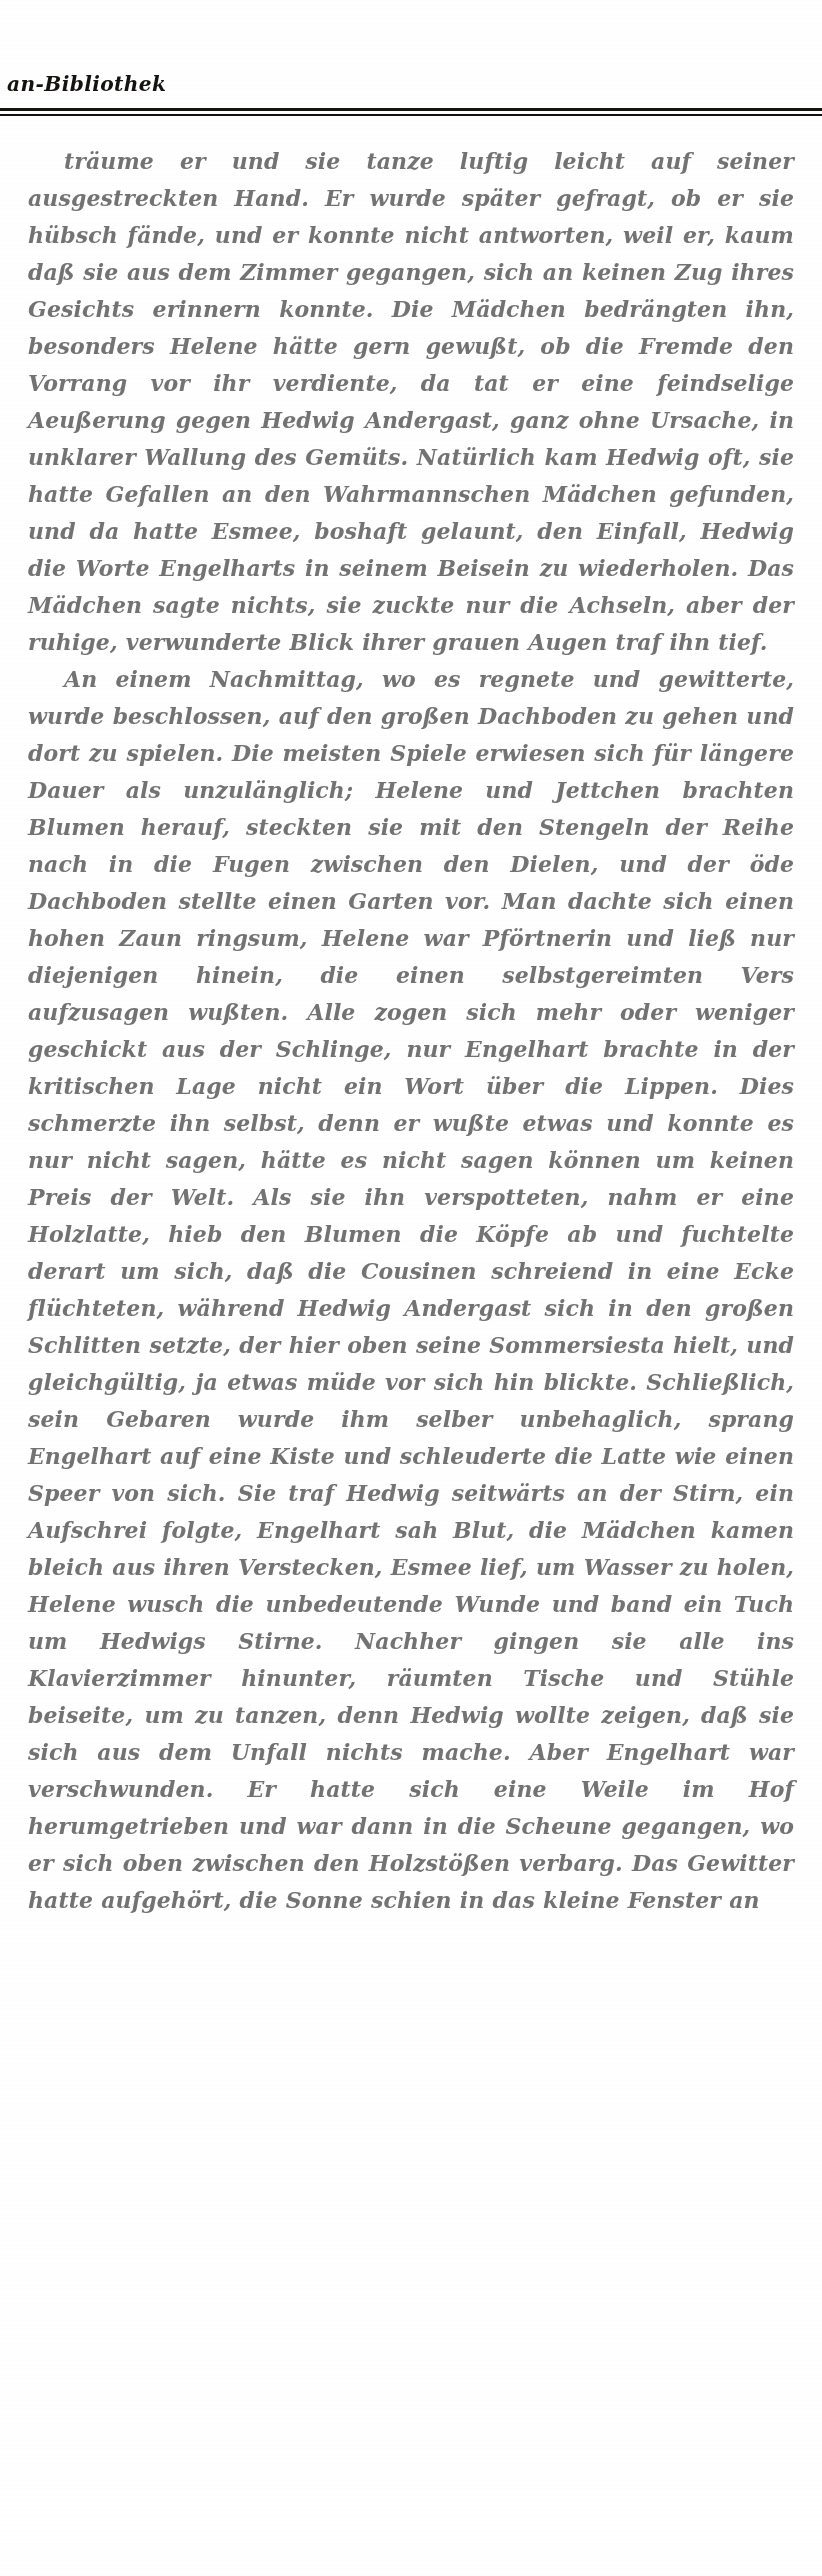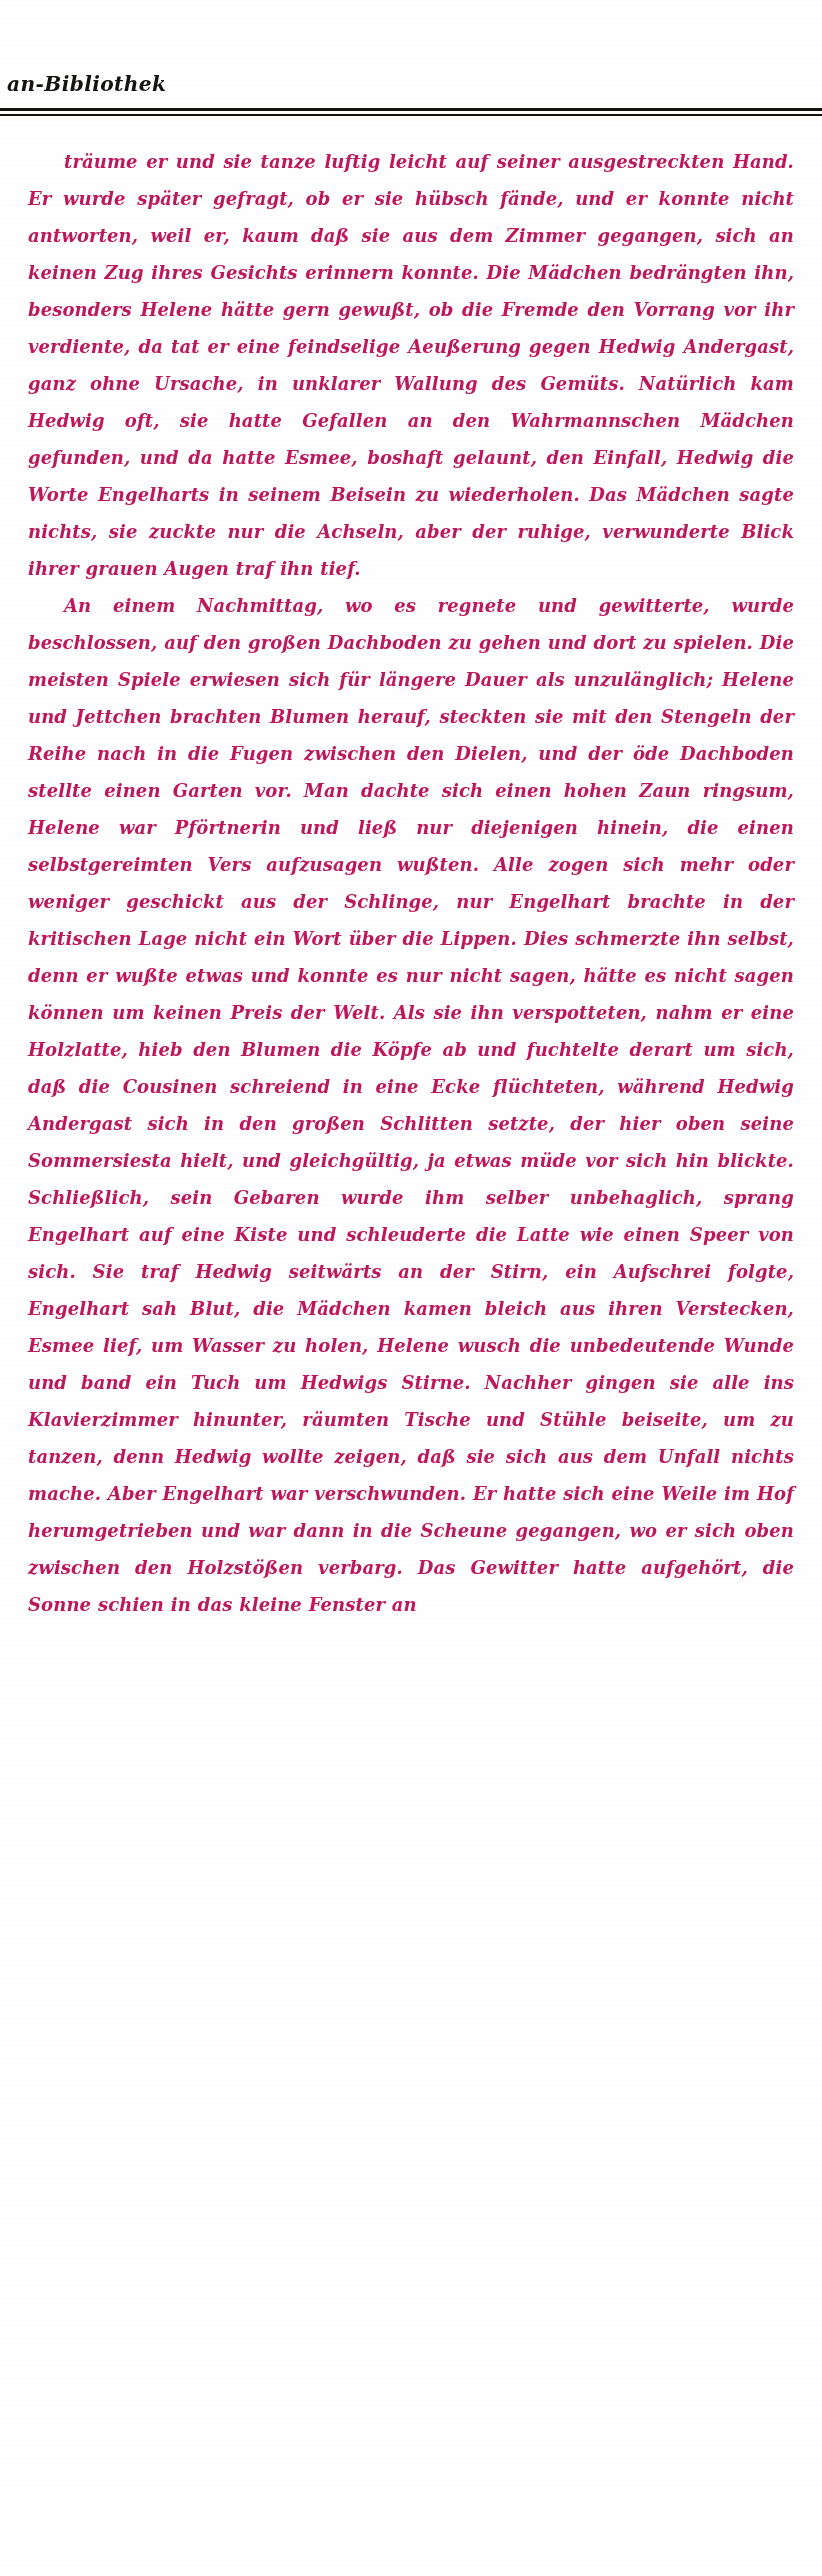--- a/index.html
+++ b/index.html
@@ -58,25 +58,25 @@
     width: 822px;
     height: 1.7px;
     background: #15130f;
   }
   .body-text {
     position: absolute;
     left: 28px;
     top: 143px;
     width: 766px;
     font-family: "DejaVu Serif", serif;
-    font-size: 18px;
+    font-size: 22px;
     line-height: 37px;
     text-align: justify;
     text-justify: inter-word;
-    color: #be185d;
+    color: #737373;
     font-style: italic;
     font-weight: 600;
     letter-spacing: 0.1px;
     word-spacing: 0.4px;
     hyphens: manual;
   }
   .body-text p {
     margin: 0;
     text-indent: 36px;
   }

